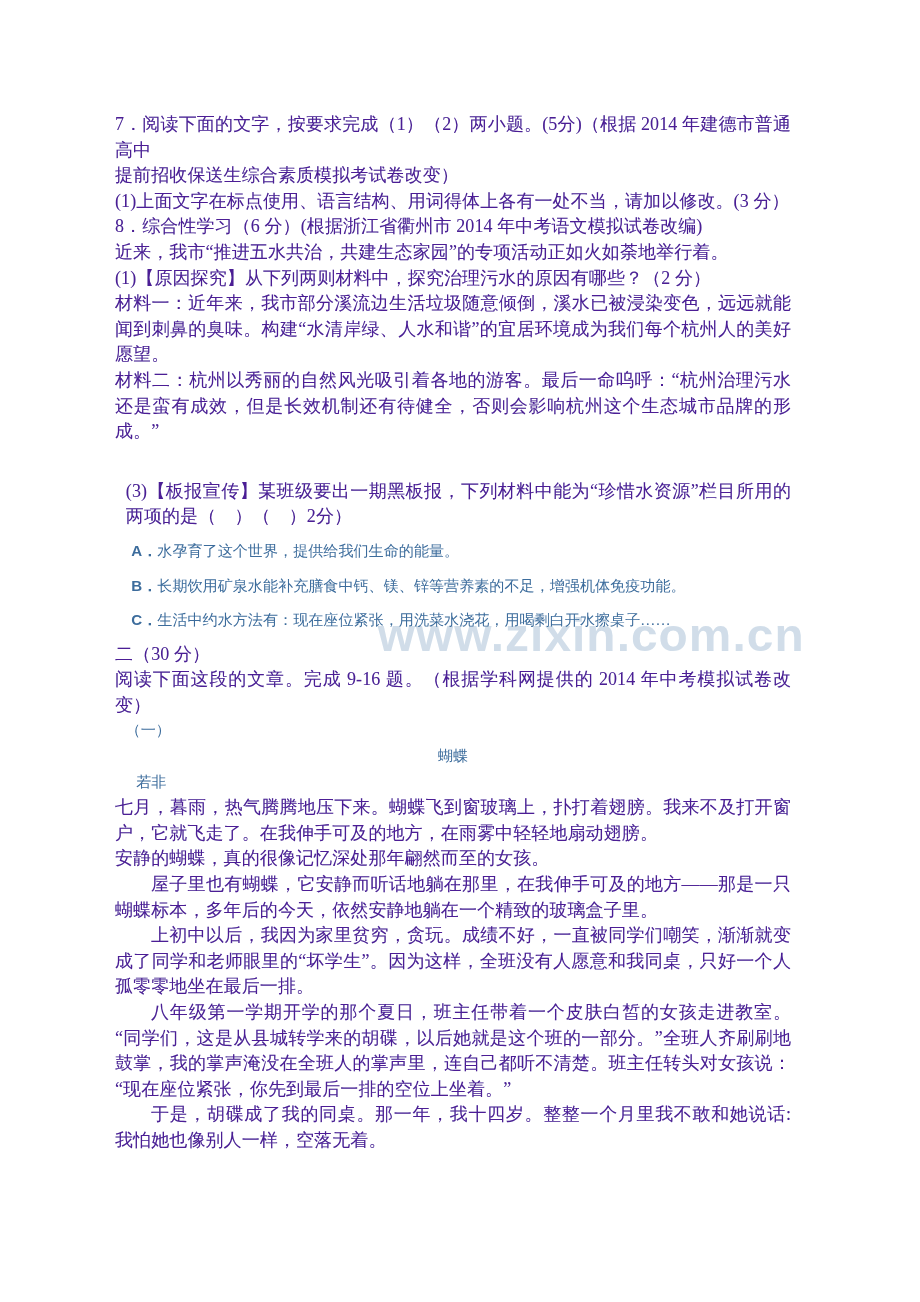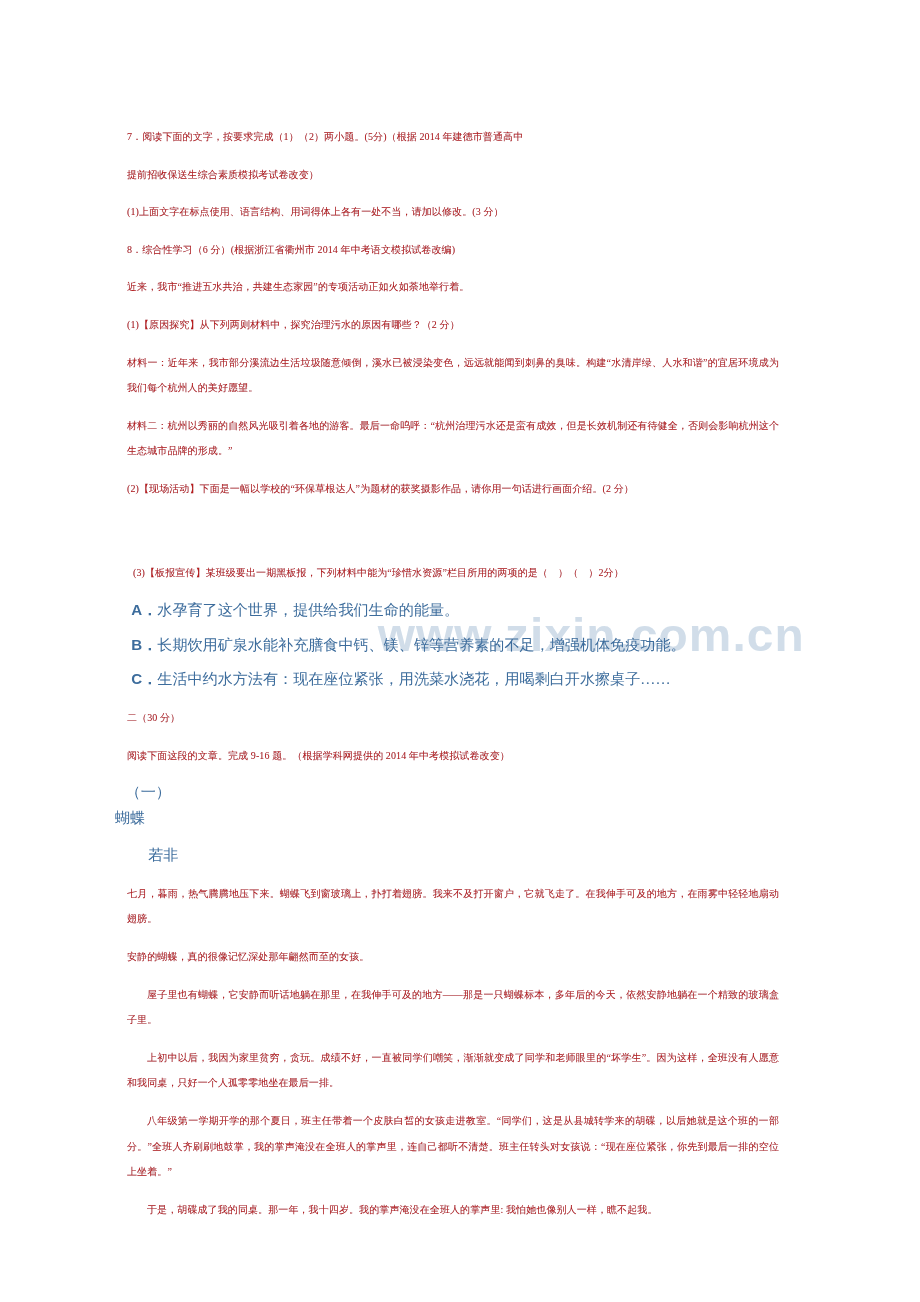--- a/index.html
+++ b/index.html
@@ -52,29 +52,29 @@
   
   #doc {
     position: absolute;
     left: 115px;
     top: 112px;
     width: 676px;
     z-index: 2;
   }
 
   .ln {
-    color: #b91c1c;
-    font-size: 10px;
+    color: #4c1d95;
+    font-size: 18px;
     line-height: 25.6px;
     text-align: justify;
     text-justify: inter-ideograph;
     letter-spacing: 0.1px;
     white-space: normal;
     word-break: break-all;
-    margin: 12px;
+    margin: 0;
     text-shadow: 0 0 0.35px rgba(60,108,156,0.35);
   }
 
   .ind1 { text-indent: 0; }
   .ind2 { text-indent: 2em; }
   .ind-half { padding-left: 0.6em; }
 
   
   .photo-gap {
     height: 34px;
@@ -95,26 +95,27 @@
     font-family: "Liberation Sans", "DejaVu Sans", sans-serif;
     font-weight: 600;
     letter-spacing: 0;
   }
 
   .title-line {
     color: #3c6c9c;
     font-size: 15.1px;
     line-height: 25.6px;
     margin: 0;
+    text-align: center;
   }
   .author-line {
     color: #3c6c9c;
     font-size: 15.1px;
     line-height: 25.6px;
-    margin: 12px;
+    margin: 0;
     padding-left: 1.4em;
   }
   .sec-label {
     color: #3c6c9c;
     font-size: 15.1px;
     line-height: 25.6px;
     margin: 0;
     padding-left: 0.7em;
   }
 </style>
@@ -131,37 +132,36 @@
 
     <p class="ln">7．阅读下面的文字，按要求完成（1）（2）两小题。(5分)（根据 2014 年建德市普通高中</p>
     <p class="ln">提前招收保送生综合素质模拟考试卷改变）</p>
     <p class="ln">(1)上面文字在标点使用、语言结构、用词得体上各有一处不当，请加以修改。(3 分）</p>
 
     <p class="ln">8．综合性学习（6 分）(根据浙江省衢州市 2014 年中考语文模拟试卷改编)</p>
     <p class="ln">近来，我市“推进五水共治，共建生态家园”的专项活动正如火如荼地举行着。</p>
     <p class="ln">(1)【原因探究】从下列两则材料中，探究治理污水的原因有哪些？（2 分）</p>
     <p class="ln">材料一：近年来，我市部分溪流边生活垃圾随意倾倒，溪水已被浸染变色，远远就能闻到刺鼻的臭味。构建“水清岸绿、人水和谐”的宜居环境成为我们每个杭州人的美好愿望。</p>
     <p class="ln">材料二：杭州以秀丽的自然风光吸引着各地的游客。最后一命呜呼：“杭州治理污水还是蛮有成效，但是长效机制还有待健全，否则会影响杭州这个生态城市品牌的形成。”</p>
-    <p class="ln">(2)【现场活动】下面是一幅以学校的“环保草根达人”为题材的获奖摄影作品，请你用一句话进行画面介绍。(2 分）</p>
 
     <div class="photo-gap"></div>
 
     <p class="ln ind-half">(3)【板报宣传】某班级要出一期黑板报，下列材料中能为“珍惜水资源”栏目所用的两项的是（　）（　）2分）</p>
 
     <p class="opt"><span class="mark">A．</span><span>水孕育了这个世界，提供给我们生命的能量。</span></p>
     <p class="opt"><span class="mark">B．</span><span>长期饮用矿泉水能补充膳食中钙、镁、锌等营养素的不足，增强机体免疫功能。</span></p>
     <p class="opt"><span class="mark">C．</span><span>生活中约水方法有：现在座位紧张，用洗菜水浇花，用喝剩白开水擦桌子……</span></p>
 
     <p class="ln">二（30 分）</p>
     <p class="ln">阅读下面这段的文章。完成 9-16 题。（根据学科网提供的 2014 年中考模拟试卷改变）</p>
     <p class="sec-label">（一）</p>
     <p class="title-line">蝴蝶</p>
     <p class="author-line">若非</p>
 
     <p class="ln">七月，暮雨，热气腾腾地压下来。蝴蝶飞到窗玻璃上，扑打着翅膀。我来不及打开窗户，它就飞走了。在我伸手可及的地方，在雨雾中轻轻地扇动翅膀。</p>
     <p class="ln">安静的蝴蝶，真的很像记忆深处那年翩然而至的女孩。</p>
     <p class="ln ind2">屋子里也有蝴蝶，它安静而听话地躺在那里，在我伸手可及的地方——那是一只蝴蝶标本，多年后的今天，依然安静地躺在一个精致的玻璃盒子里。</p>
     <p class="ln ind2">上初中以后，我因为家里贫穷，贪玩。成绩不好，一直被同学们嘲笑，渐渐就变成了同学和老师眼里的“坏学生”。因为这样，全班没有人愿意和我同桌，只好一个人孤零零地坐在最后一排。</p>
     <p class="ln ind2">八年级第一学期开学的那个夏日，班主任带着一个皮肤白皙的女孩走进教室。“同学们，这是从县城转学来的胡碟，以后她就是这个班的一部分。”全班人齐刷刷地鼓掌，我的掌声淹没在全班人的掌声里，连自己都听不清楚。班主任转头对女孩说：“现在座位紧张，你先到最后一排的空位上坐着。”</p>
-    <p class="ln ind2">于是，胡碟成了我的同桌。那一年，我十四岁。我的掌声淹没在全班人的掌声里: 我怕她也像别人一样，瞧不起我。</p>
+    <p class="ln ind2">于是，胡碟成了我的同桌。那一年，我十四岁。整整一个月里我不敢和她说话: 我怕她也像别人一样，空落无着。</p>
 
   </div>
 </div>
 
 </body></html>

